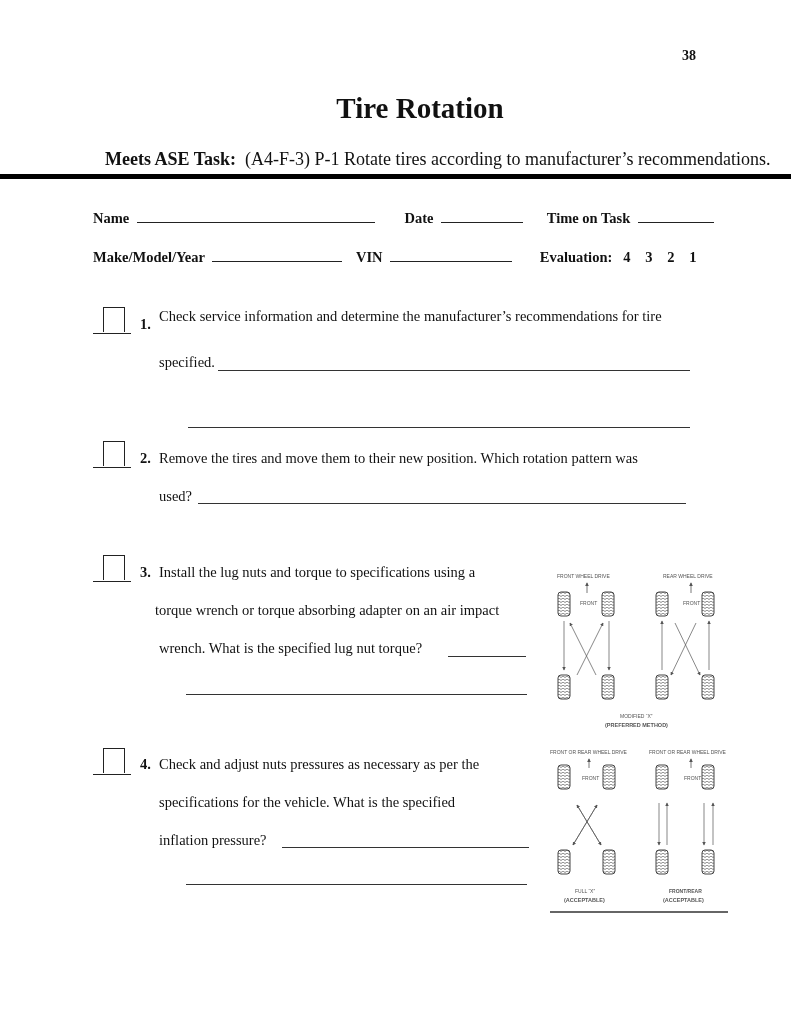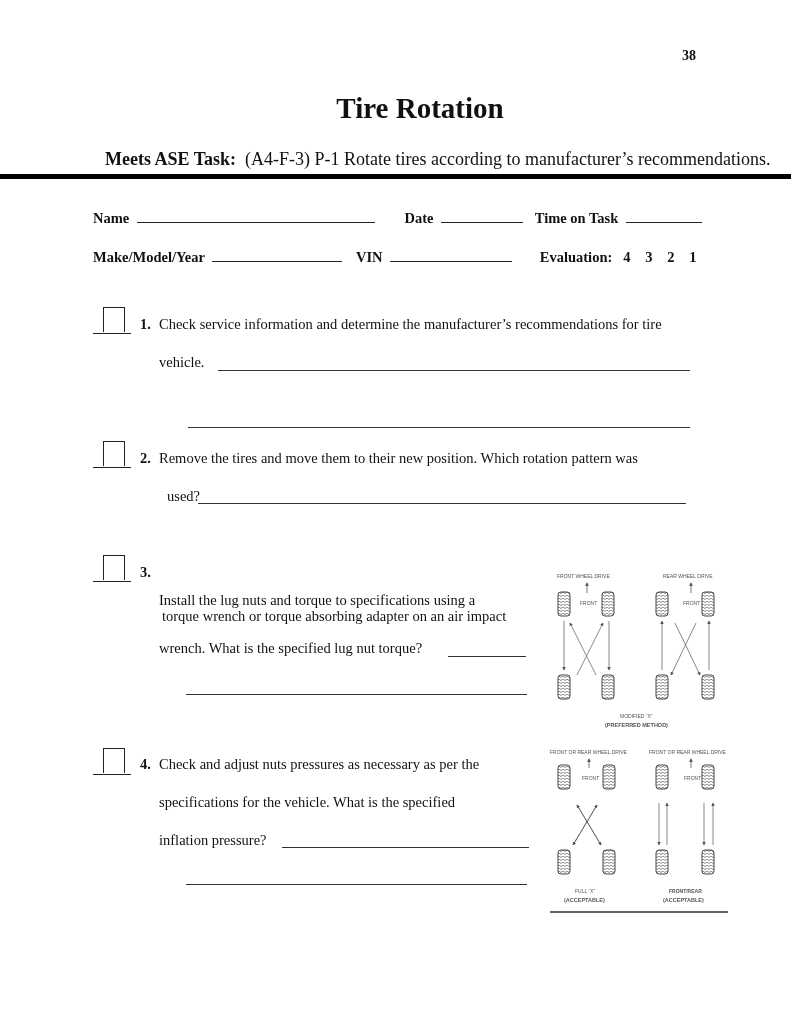--- a/index.html
+++ b/index.html
@@ -32,60 +32,60 @@
   <b>Meets ASE Task:</b>&nbsp;
   <span>(A4-F-3)  P-1  Rotate tires according to manufacturer’s recommendations.</span>
 </div>
 <div class="abs rule"></div>
 
 <div class="abs field-row" style="left:93px; top:208px;">
   <span>Name</span>
   <span class="blank" style="width:238px;"></span>
   <span style="margin-left:22px;">Date</span>
   <span class="blank" style="width:82px;"></span>
-  <span style="margin-left:4px;">Time on Task</span>
+  <span style="margin-left:16px;">Time on Task</span>
   <span class="blank" style="width:76px;"></span>
 </div>
 <div class="abs field-row" style="left:93px; top:247px;">
   <span>Make/Model/Year</span>
   <span class="blank" style="width:130px;"></span>
   <span style="margin-left:6px;">VIN</span>
   <span class="blank" style="width:122px;"></span>
   <span style="margin-left:20px;">Evaluation:</span>
   <span class="eval-nums">
     <span>4</span><span>3</span><span>2</span><span>1</span>
   </span>
 </div>
 
 <div class="abs chk" style="left:93px; top:307px; height:28px;">
   <div class="box"></div>
     <div class="line"></div>
 </div>
 <div class="abs item-num" style="left:140px; top:316px;">1.</div>
-<div class="abs item-text" style="left:159px; top:316px;">Check service information and determine the manufacturer’s recommendations for tire</div>
-<div class="abs item-text" style="left:159px; top:354px;">vehicle.</div>
+<div class="abs item-text" style="left:159px; top:308px;">Check service information and determine the manufacturer’s recommendations for tire</div>
+<div class="abs item-text" style="left:159px; top:354px;">specified.</div>
 <div class="abs ans-line" style="left:218px; top:370px; width:472px;"></div>
 <div class="abs ans-line" style="left:188px; top:427px; width:502px;"></div>
 
 <div class="abs chk" style="left:93px; top:441px; height:28px;">
   <div class="box"></div>
     <div class="line"></div>
 </div>
 <div class="abs item-num" style="left:140px; top:450px;">2.</div>
 <div class="abs item-text" style="left:159px; top:450px;">Remove the tires and move them to their new position.  Which rotation pattern was</div>
-<div class="abs item-text" style="left:159px; top:488px;margin-left:8px;">used?</div>
+<div class="abs item-text" style="left:159px; top:488px;">used?</div>
 <div class="abs ans-line" style="left:198px; top:503px; width:488px;"></div>
 
 <div class="abs chk" style="left:93px; top:555px; height:28px;">
   <div class="box"></div>
     <div class="line"></div>
 </div>
 <div class="abs item-num" style="left:140px; top:564px;">3.</div>
-<div class="abs item-text" style="left:159px; top:564px;margin-top:28px;">Install the lug nuts and torque to specifications using a</div>
-<div class="abs item-text" style="left:162px; top:602px;margin-top:6px;">torque wrench or torque absorbing adapter on an air impact</div>
+<div class="abs item-text" style="left:159px; top:564px;">Install the lug nuts and torque to specifications using a</div>
+<div class="abs item-text" style="left:155px; top:602px;">torque wrench or torque absorbing adapter on an air impact</div>
 <div class="abs item-text" style="left:159px; top:640px;">wrench.  What is the specified lug nut torque?</div>
 <div class="abs ans-line" style="left:448px; top:656px; width:78px;"></div>
 <div class="abs ans-line" style="left:186px; top:694px; width:341px;"></div>
 
 <div class="abs chk" style="left:93px; top:748px; height:28px;">
   <div class="box"></div>
     <div class="line"></div>
 </div>
 <div class="abs item-num" style="left:140px; top:756px;">4.</div>
 <div class="abs item-text" style="left:159px; top:756px;">Check and adjust nuts pressures as necessary as per the</div>

